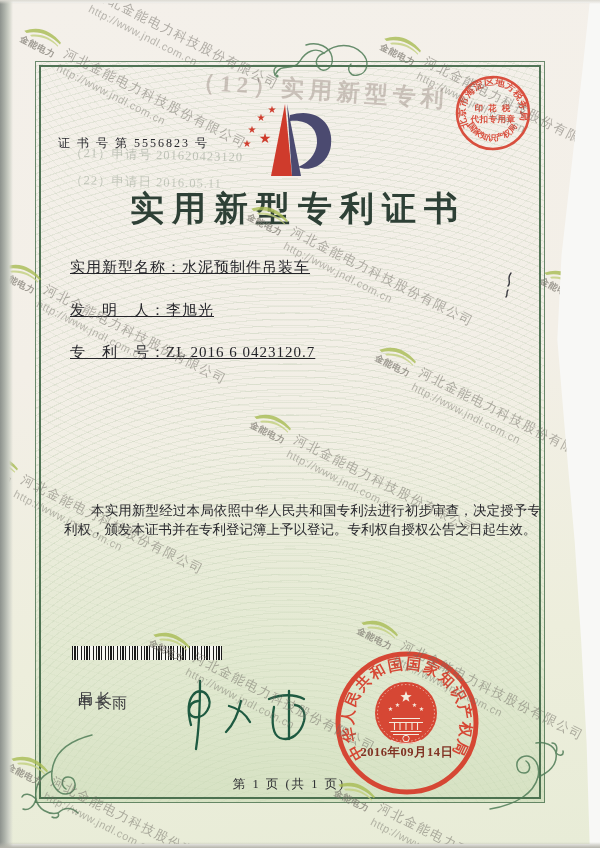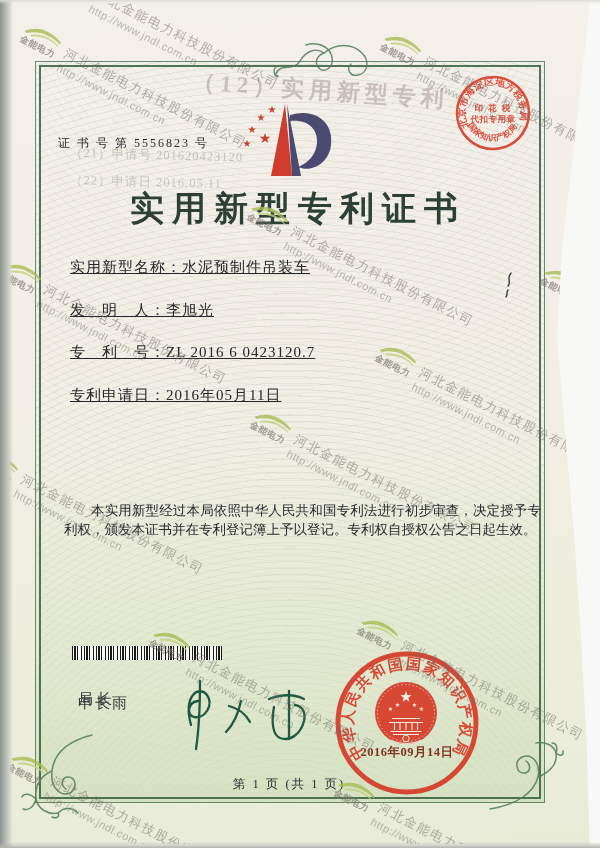--- a/index.html
+++ b/index.html
@@ -123,21 +123,20 @@
         <text x="34" y="12">★</text>
         <text x="27" y="42" font-size="14">★</text>
       </g>
     </svg>
 
     <div class="title">实用新型专利证书</div>
 
     <div class="field" style="top:255px"><span>实用新型名称：</span><span>水泥预制件吊装车</span></div>
     <div class="field" style="top:298px"><span>发　明　人：</span><span>李旭光</span></div>
     <div class="field" style="top:340px"><span>专　利　号：</span><span>ZL 2016 6 0423120.7</span></div>
-    <div class="field" style="top:383px"><span>专利申请日：</span><span>2016年05月11日</span></div>
 
     <div class="body-text">
       <p>本实用新型经过本局依照中华人民共和国专利法进行初步审查，决定授予专利权，颁发本证书并在专利登记簿上予以登记。专利权自授权公告之日起生效。</p>
     </div>
 
     <div class="barcode"></div>
     <div class="director-label">局长</div>
     <div class="director-name">申长雨</div>
 
     <svg class="signature" width="155" height="82" viewBox="0 0 155 82">

